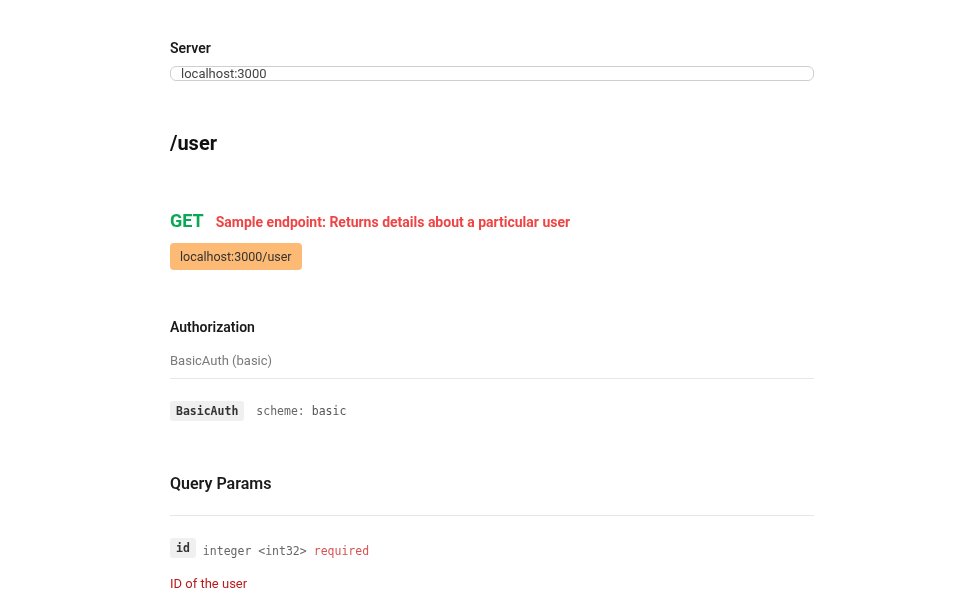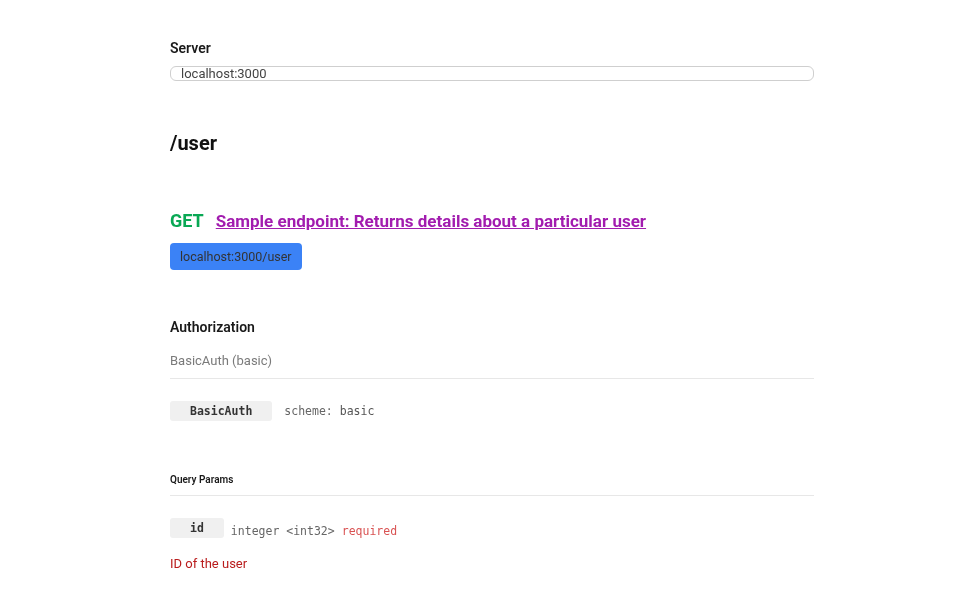--- a/index.html
+++ b/index.html
@@ -46,28 +46,27 @@
       display: flex;
       align-items: baseline;
       gap: 12px;
     }
     .method-get {
       color: #09a854;
       font-weight: 700;
       font-size: 18px;
     }
     .endpoint-title {
-      font-size: 17px;
+      font-size: 14px;
       font-weight: 700;
-      color: #a21caf;
-      text-decoration: underline;
+      color: #ef4444;
     }
     .endpoint-url {
       display: inline-block;
-      background: #3b82f6;
+      background: #fdba74;
       border-radius: 4px;
       padding: 6px 10px;
       font-size: 12.5px;
       color: #333;
       margin-top: 12px;
     }
     .section-header {
       display: flex;
       align-items: baseline;
       gap: 18px;
@@ -89,21 +88,21 @@
       margin-top: 22px;
       display: flex;
       align-items: center;
       gap: 12px;
     }
     .pill {
       background: #f0f0f0;
       border-radius: 3px;
       font-family: ui-monospace, SFMono-Regular, Menlo, Monaco, Consolas, monospace;
       font-size: 11.5px;
-      padding: 3px 20px;
+      padding: 3px 6px;
       color: #333;
     }
     .pill-bold {
       font-weight: 700;
     }
     .mono-text {
       font-family: ui-monospace, SFMono-Regular, Menlo, Monaco, Consolas, monospace;
       font-size: 11.5px;
       color: #666;
     }
@@ -111,24 +110,24 @@
       color: #666;
       text-align: center;
     }
     .mono-val {
       color: #555;
     }
     .params-section {
       margin-top: 53px;
     }
     .params-title {
-      font-size: 10px;
+      font-size: 16px;
       font-weight: 600;
       color: #1a1a1a;
-      padding-bottom: 10px;
+      padding-bottom: 22px;
       border-bottom: 1px solid #e7e7e7;
     }
     .param-row {
       margin-top: 22px;
       display: flex;
       align-items: flex-end;
       gap: 7px;
     }
     .type-text {
       font-family: ui-monospace, SFMono-Regular, Menlo, Monaco, Consolas, monospace;

